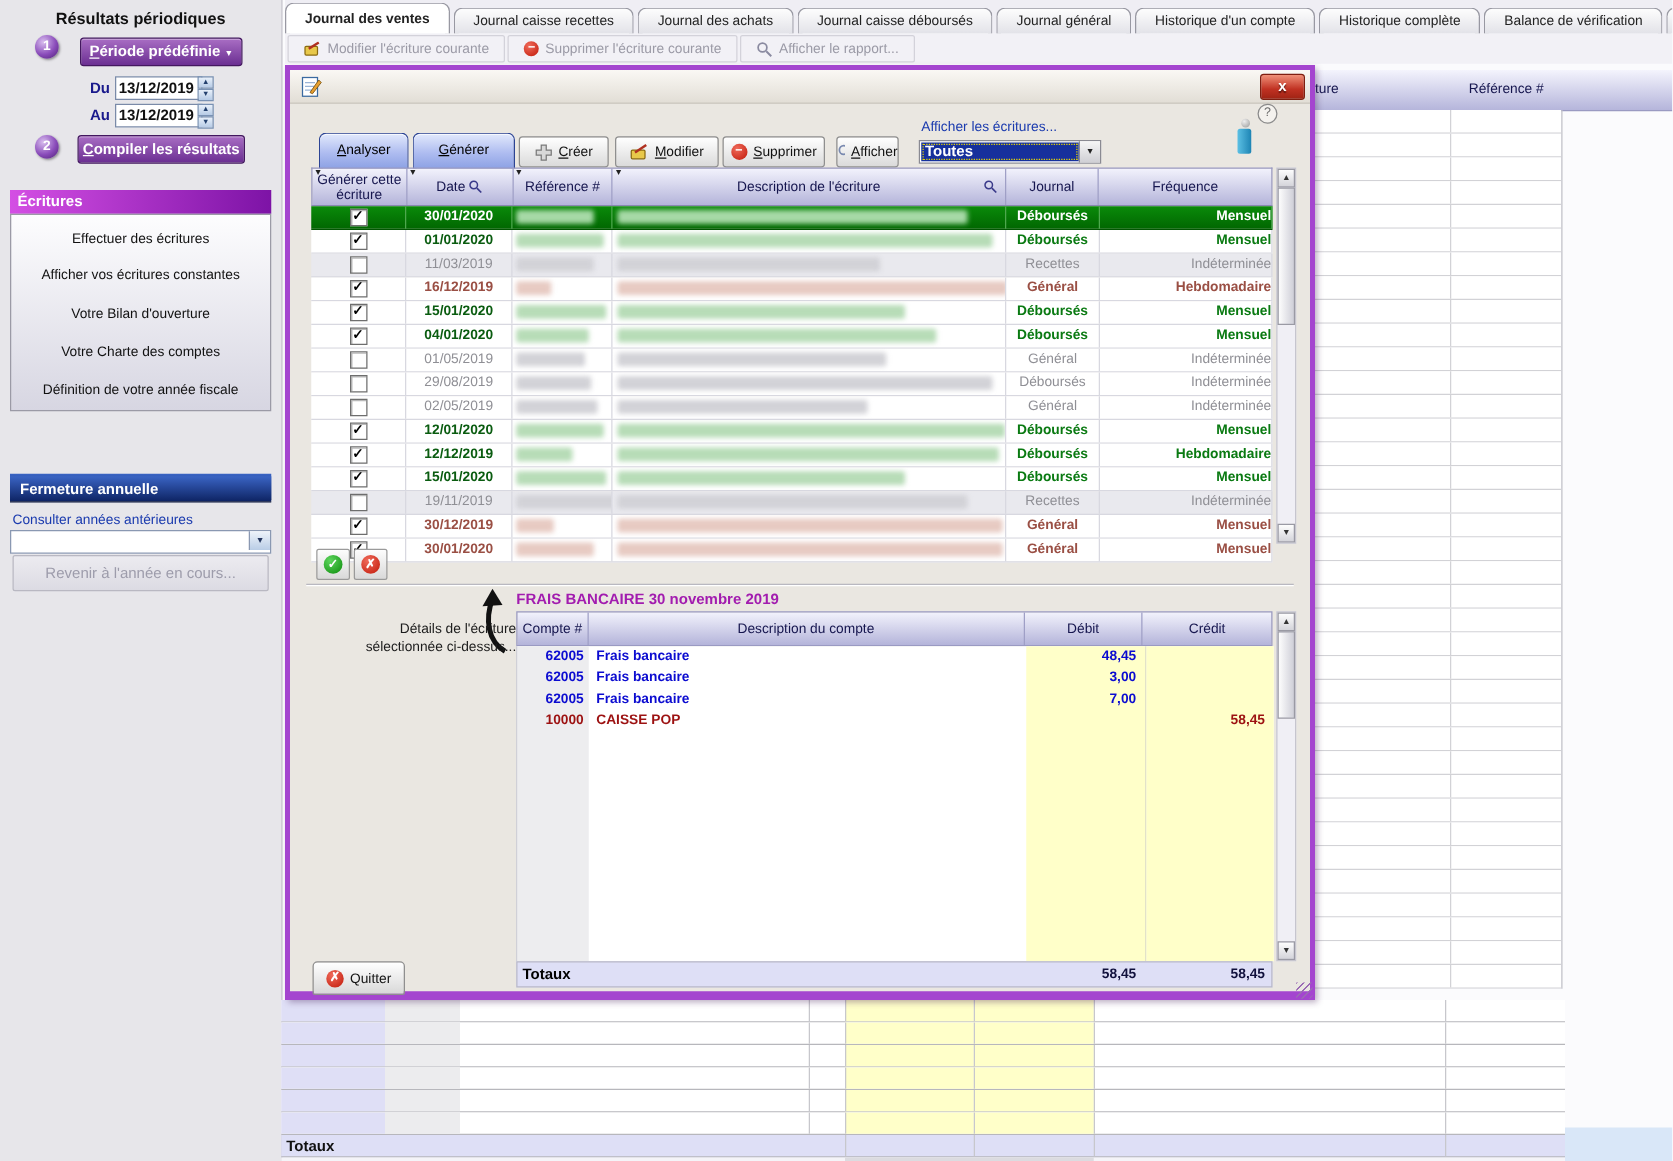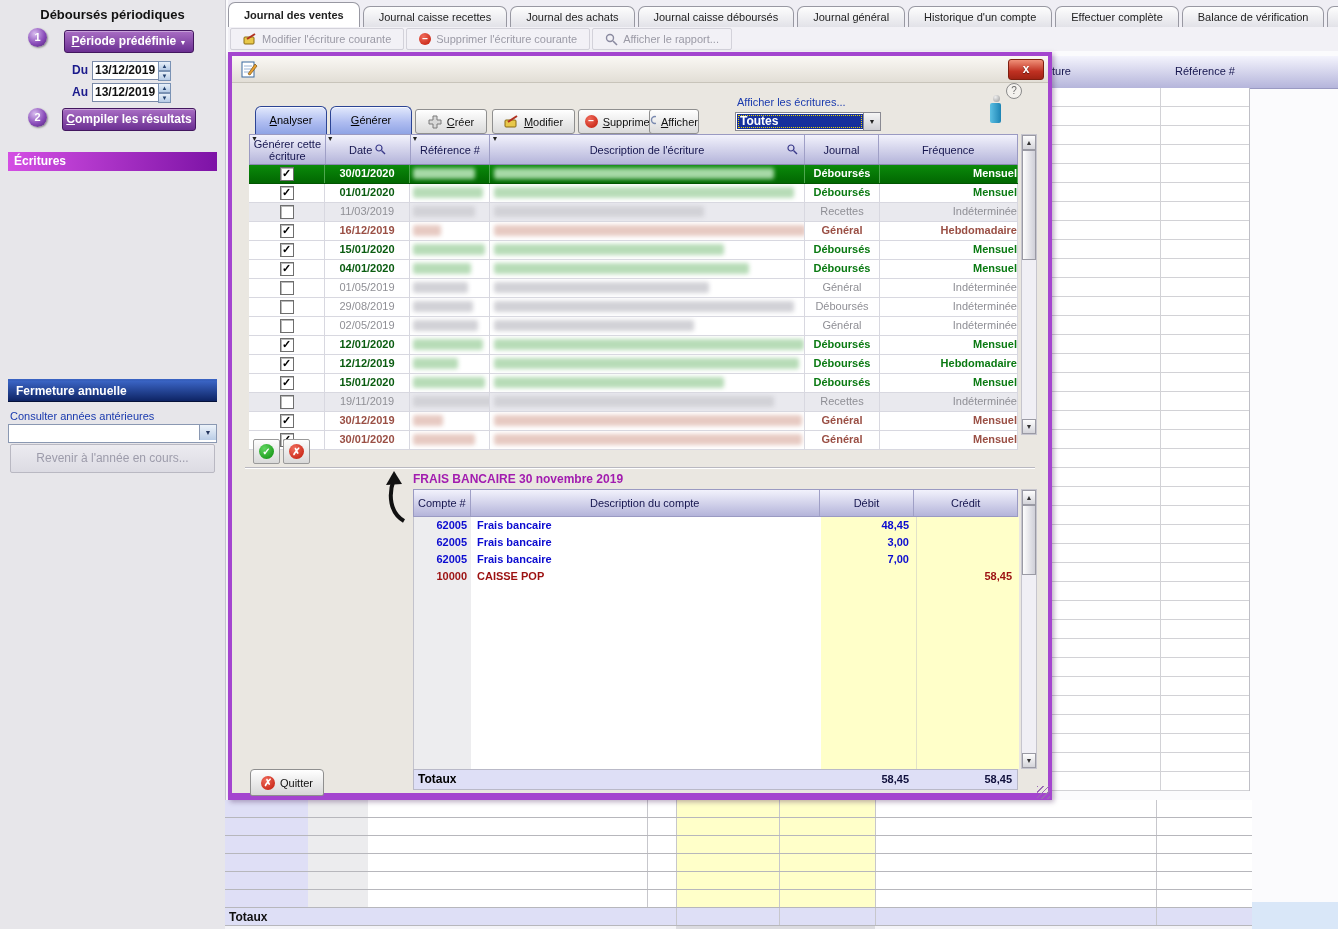--- a/index.html
+++ b/index.html
@@ -137,55 +137,62 @@
   #quit-btn{position:absolute;left:18px;top:686px;width:72px;height:25px;background:linear-gradient(#ffffff,#d8d8d8);border:1px solid #8f8f8f;border-radius:4px 4px 2px 2px;display:flex;align-items:center;justify-content:center;gap:5px;cursor:pointer;}
   #grip{position:absolute;right:-2px;bottom:-6px;width:13px;height:13px;background:repeating-linear-gradient(135deg,#9a6ab4 0 1px,transparent 1px 4px);}
   svg{display:block;}
 </style>
 </head>
 <body>
 
 <div id="app">
 
   <div id="sidebar">
-    <div id="s-title">Déboursés périodiques</div>
+    <div id="s-title">Résultats périodiques</div>
     <div class="badge" style="left:28px;top:28px;">1</div>
     <div class="purple-btn ulf" style="left:64px;top:30px;width:128px;height:21px;line-height:21px;"><span>Période prédéfinie</span> <span style="font-size:7px;">▼</span></div>
     <div class="fld-label" style="left:72px;top:63px;">Du</div>
     <div class="date-fld" style="left:92px;top:61px;">13/12/2019</div>
     <div class="spin" style="left:158px;top:61px;">
         <b>▲</b>
         <b>▼</b>
       </div>
     <div class="fld-label" style="left:72px;top:85px;">Au</div>
     <div class="date-fld" style="left:92px;top:83px;">13/12/2019</div>
     <div class="spin" style="left:158px;top:83px;">
         <b>▲</b>
         <b>▼</b>
       </div>
     <div class="badge" style="left:28px;top:108px;">2</div>
     <div class="purple-btn ulf" style="left:62px;top:108px;width:132px;height:21px;line-height:21px;">Compiler les résultats</div>
     <div id="ecr-bar">Écritures</div>
+    <div id="ecr-panel">
+        <div class="s-link" style="top: 13px;">Effectuer des écritures</div>
+        <div class="s-link" style="top: 42px;">Afficher vos écritures constantes</div>
+        <div class="s-link" style="top: 73px;">Votre Bilan d'ouverture</div>
+        <div class="s-link" style="top: 104px;">Votre Charte des comptes</div>
+        <div class="s-link" style="top: 134px;">Définition de votre année fiscale</div>
+      </div>
     <div class="blue-bar" style="top:359px;margin-top:20px;">Intégrité du Grand Livre</div>
     <div class="blue-bar" style="top:381px;">Fermeture annuelle</div>
     <div id="consult-label">Consulter années antérieures</div>
     <div id="consult-dd">
         <span class="dd-btn">▼</span>
       </div>
     <div id="revenir-btn">Revenir à l'année en cours...</div>
   </div>
 
   <div id="tabbar">
       <div class="tab active">Journal des ventes</div>
       <div class="tab">Journal caisse recettes</div>
       <div class="tab">Journal des achats</div>
       <div class="tab">Journal caisse déboursés</div>
       <div class="tab">Journal général</div>
       <div class="tab">Historique d'un compte</div>
-      <div class="tab">Effectuer complète</div>
+      <div class="tab">Historique complète</div>
       <div class="tab">Balance de vérification</div>
       <div class="tab">Etat des r</div>
     </div>
   <div id="bg-toolbar">
     <div class="dis-btn ulf">
       <svg class="mini-ico" width="14" height="12">
           <rect x="1" y="4" width="10" height="7" rx="1" fill="#e8c84a" stroke="#8a6a10"></rect>
           <path d="M4 6 L12 1" stroke="#b03020" stroke-width="2"></path>
         </svg>
       <span>Modifier l'écriture courante</span>
@@ -425,21 +432,21 @@
         <svg width="15" height="13">
             <rect x="1" y="5" width="11" height="7" rx="1" fill="#e8c84a" stroke="#8a6a10"></rect>
             <path d="M4 7 L13 1" stroke="#b03020" stroke-width="2"></path>
           </svg>
         <span class="ulf">Modifier</span>
       </div>
       <div class="stdbtn" style="left:346px;width:82px;">
         <span class="circ r" style="width:13px;height:13px;line-height:12px;">−</span>
         <span class="ulf">Supprimer</span>
       </div>
-      <div class="stdbtn" style="left:417px;width:50px;">
+      <div class="stdbtn" style="left:437px;width:50px;">
         <svg width="13" height="13">
             <circle cx="5" cy="5" r="3.5" fill="none" stroke="#7a8ab0" stroke-width="1.4"></circle>
             <line x1="8" y1="8" x2="12" y2="12" stroke="#7a8ab0" stroke-width="1.6"></line>
           </svg>
         <span class="ulf">Afficher</span>
       </div>
       <div id="filter-label">Afficher les écritures...</div>
       <div id="filter-dd">
         <div id="filter-val">Toutes</div>
         <span class="dd-btn">▼</span>
@@ -614,20 +621,24 @@
       <div class="sqbtn" style="left:51px;top:356px;">
           <span class="circ r">✗</span>
         </div>
       <div id="sep-line"></div>
 
       <div id="detail-caption">FRAIS BANCAIRE 30 novembre 2019</div>
       <svg id="arrow-ico" width="28" height="52">
           <path d="M22 50 C8 42 6 24 12 8" fill="none" stroke="#111" stroke-width="4"></path>
           <path d="M4 14 L12 0 L20 13 Z" fill="#111"></path>
         </svg>
+      <div id="detail-note">
+        <div>Détails de l'écriture</div>
+        <div>sélectionnée ci-dessus...</div>
+      </div>
       <div id="detail-header">
         <div class="gh" style="width:57px;">
             <span>Compte #</span>
           </div>
         <div class="gh" style="width:350px;">
             <span>Description du compte</span>
           </div>
         <div class="gh" style="width:95px;">
             <span>Débit</span>
           </div>

